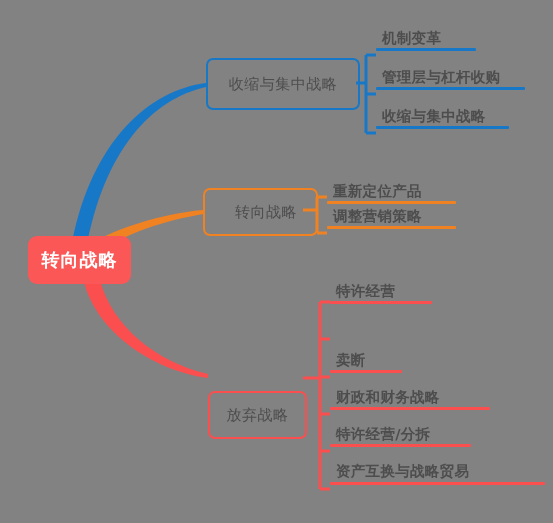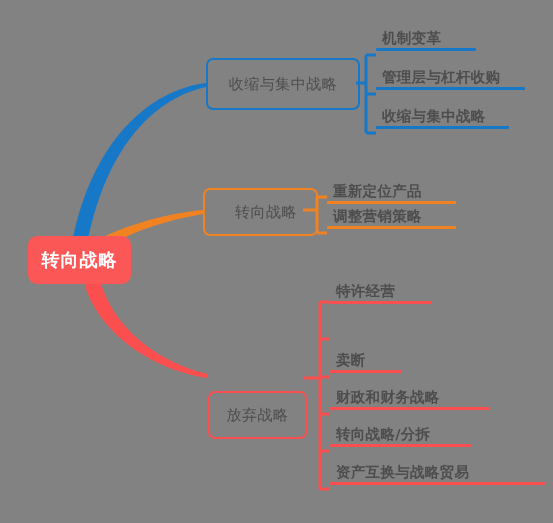--- a/index.html
+++ b/index.html
@@ -192,22 +192,22 @@
     <span class="label">卖断</span>
     <span class="underline"></span>
   </div>
 
   <div class="leaf-node leaf-red" style="left:330px; top:390px; width:160px;">
     <span class="label">财政和财务战略</span>
     <span class="underline"></span>
   </div>
 
   <div class="leaf-node leaf-red" style="left:330px; top:427px; width:141px;">
-    <span class="label">转向战略/分拆</span>
-    <span class="underline"></span>
-  </div>
-
-  <div class="leaf-node leaf-red" style="left:330px; top:465px; width:215px;">
+    <span class="label">特许经营/分拆</span>
+    <span class="underline"></span>
+  </div>
+
+  <div class="leaf-node leaf-red" style="left:330px; top:465px; width:215px;font-family:Liberation Mono, monospace;">
     <span class="label">资产互换与战略贸易</span>
     <span class="underline"></span>
   </div>
 
 </div>
 
 </body></html>

